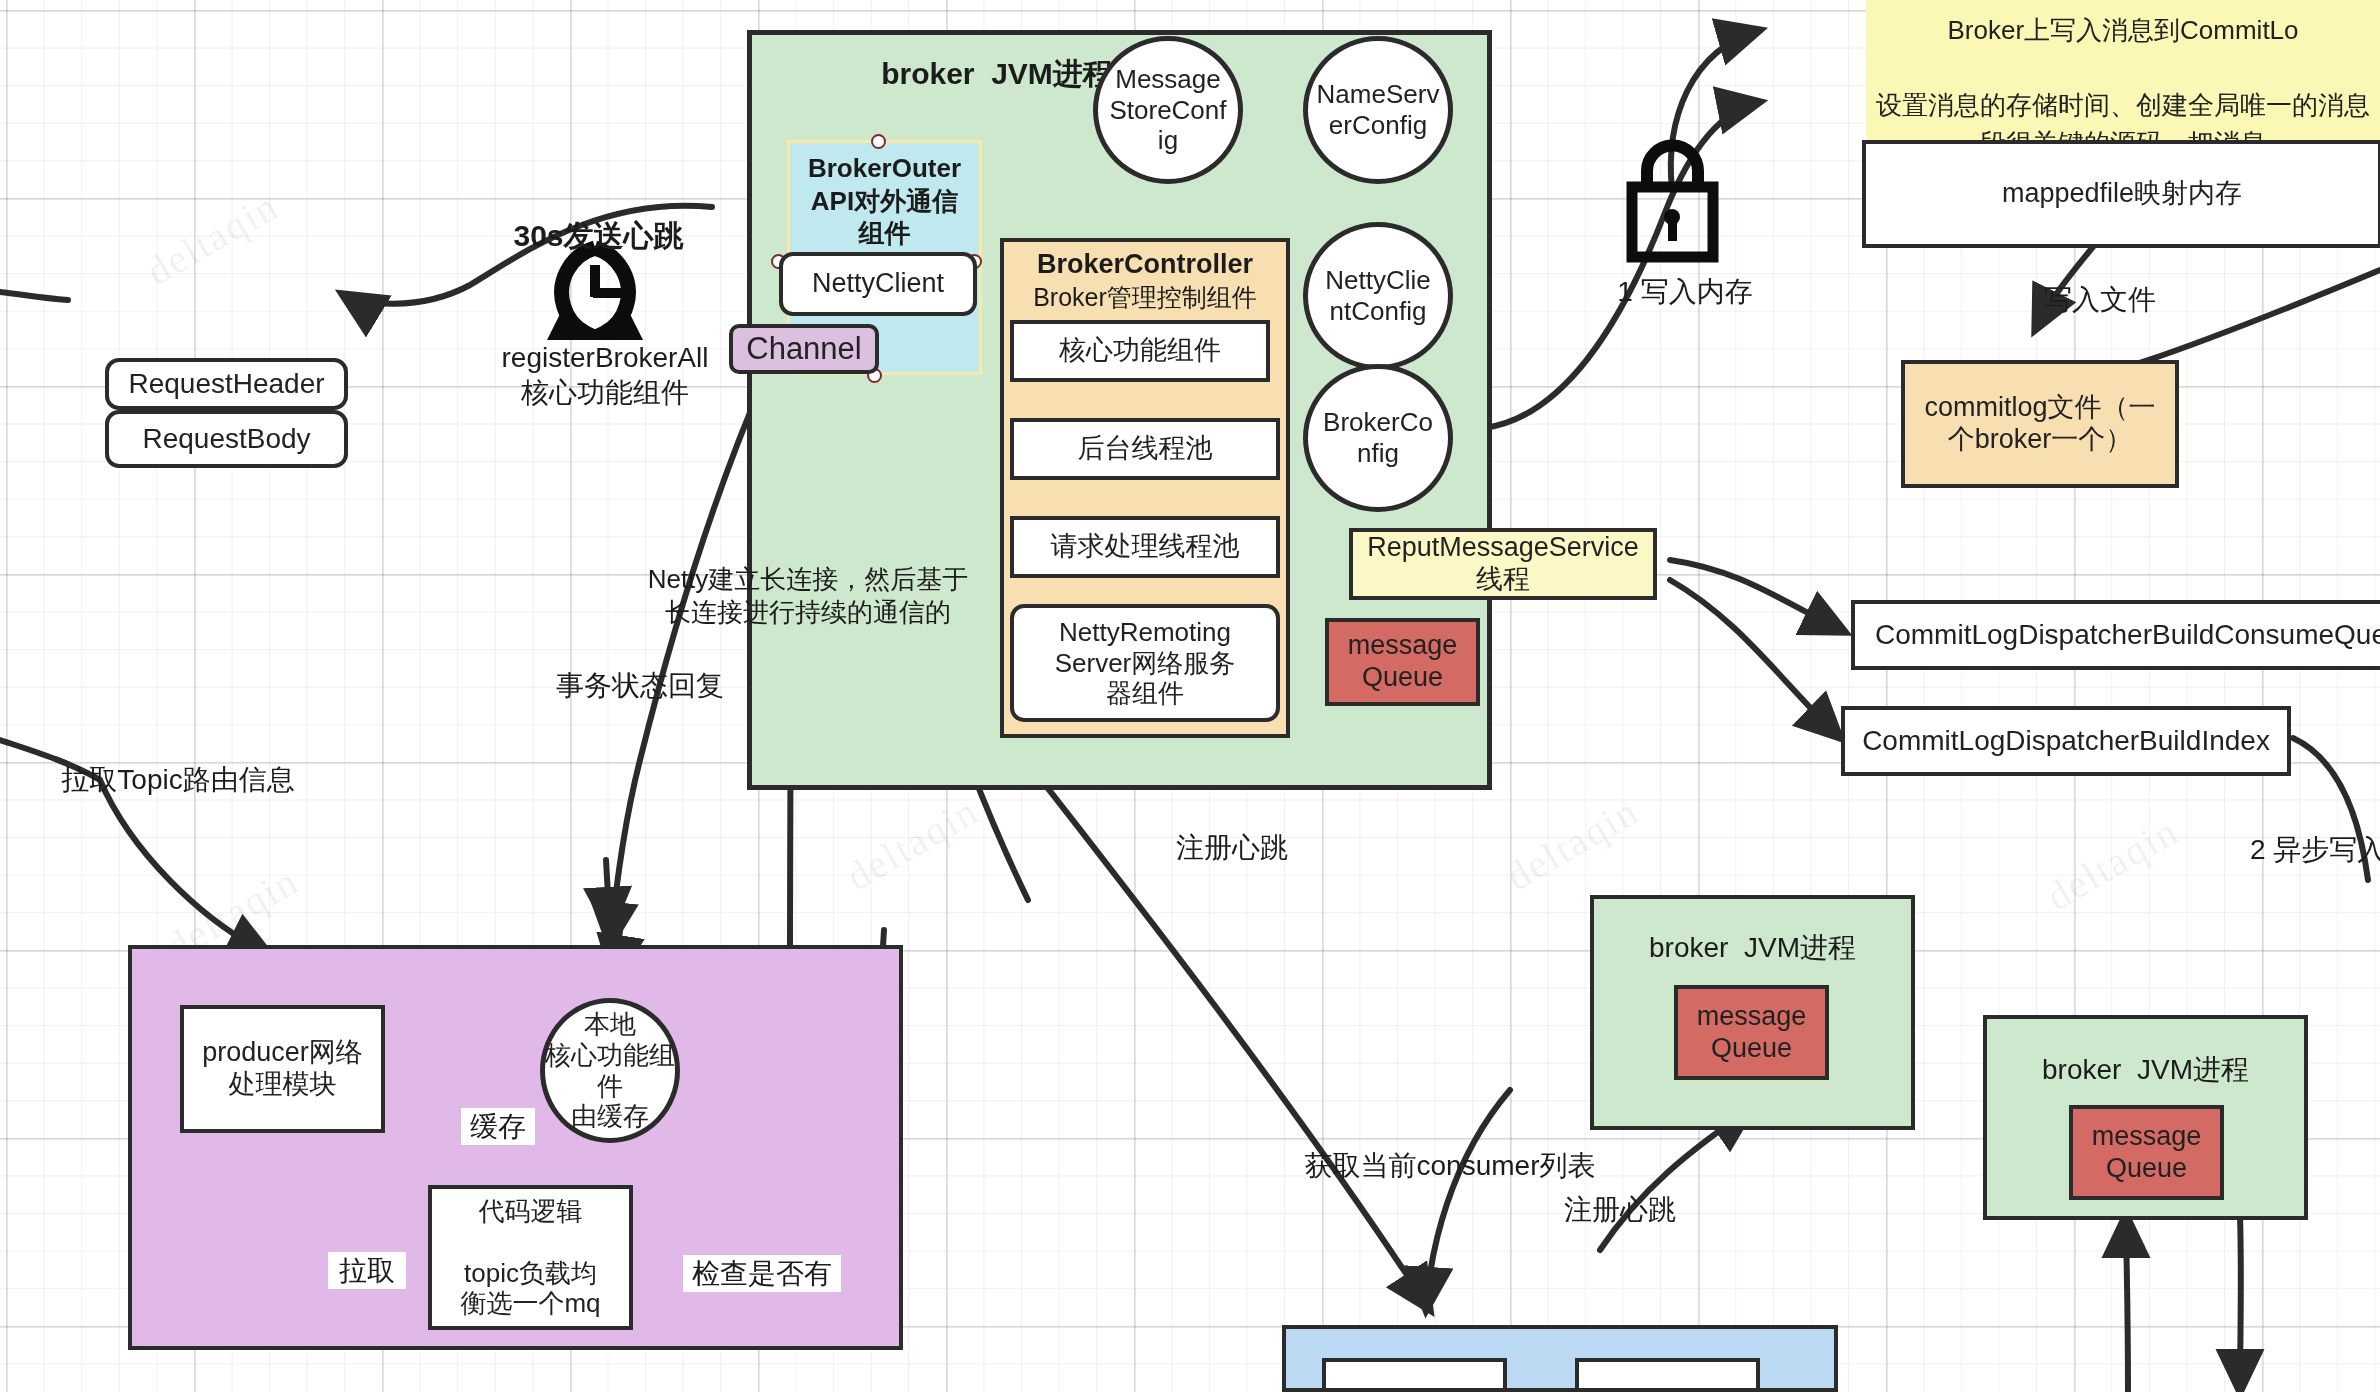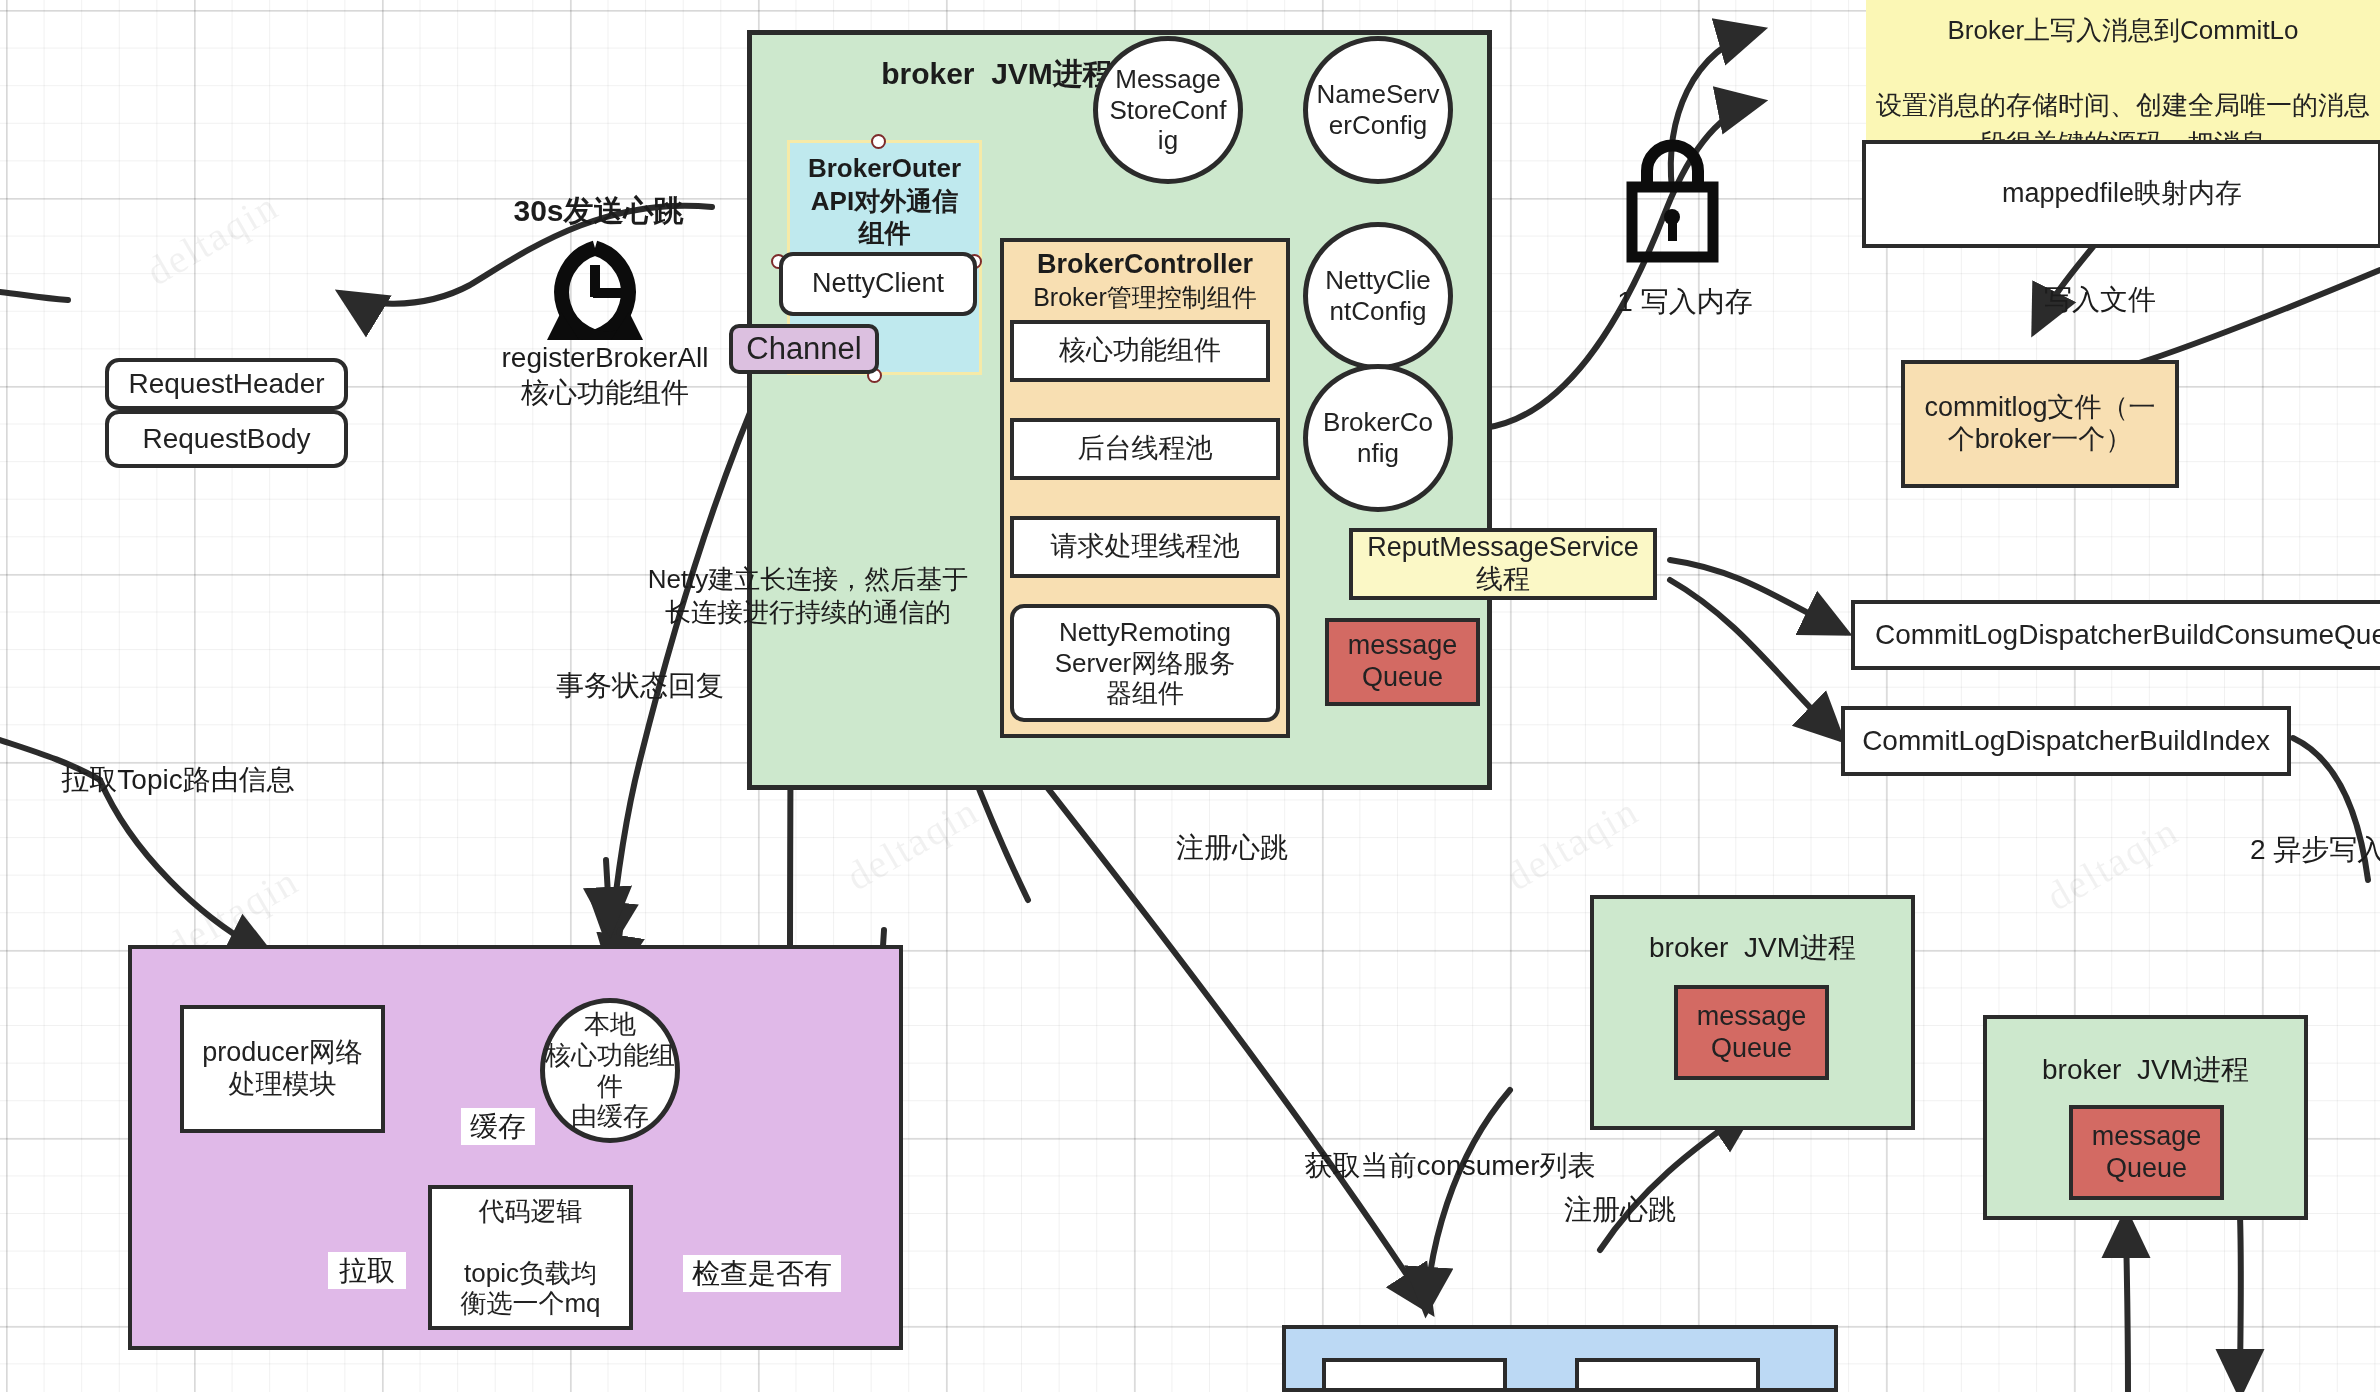--- a/index.html
+++ b/index.html
@@ -220,29 +220,29 @@
 
   <div class="node green b4" style="left:1983px;top:1015px;width:325px;height:205px;display:block;"></div>
   <div class="lbl" style="left:1983px;top:1052px;width:325px;font-size:28px;">broker  JVM进程</div>
   <div class="node red b4" style="left:2069px;top:1105px;width:155px;height:95px;font-size:27px;white-space:pre-line;">message
 Queue</div>
 
   <div class="node blue b4" style="left:1282px;top:1325px;width:556px;height:67px;display:block;"></div>
   <div class="node bx" style="left:1322px;top:1358px;width:185px;height:34px;"></div>
   <div class="node bx" style="left:1575px;top:1358px;width:185px;height:34px;"></div>
 
-  <div class="lbl" style="left:486px;top:192px;width:225px;font-size:30px;font-weight:bold;">30s发送心跳</div>
+  <div class="lbl" style="left:486px;top:217px;width:225px;font-size:30px;font-weight:bold;">30s发送心跳</div>
   <div class="lbl" style="left:455px;top:340px;width:300px;font-size:28px;">registerBrokerAll
 核心功能组件</div>
   <div class="lbl" style="left:608px;top:563px;width:400px;font-size:26px;">Netty建立长连接，然后基于
 长连接进行持续的通信的</div>
   <div class="lbl" style="left:520px;top:668px;width:240px;font-size:28px;">事务状态回复</div>
   <div class="lbl" style="left:38px;top:762px;width:280px;font-size:28px;">拉取Topic路由信息</div>
   <div class="lbl" style="left:1152px;top:830px;width:160px;font-size:28px;">注册心跳</div>
-  <div class="lbl" style="left:1590px;top:284px;width:190px;font-size:28px;">1 写入内存</div>
+  <div class="lbl" style="left:1590px;top:274px;width:190px;font-size:28px;">1 写入内存</div>
   <div class="lbl" style="left:2020px;top:282px;width:160px;font-size:28px;">写入文件</div>
   <div class="lbl" style="left:2250px;top:832px;width:170px;font-size:28px;text-align:left;">2 异步写入</div>
   <div class="lbl" style="left:1300px;top:1148px;width:300px;font-size:28px;">获取当前consumer列表</div>
   <div class="lbl" style="left:1540px;top:1192px;width:160px;font-size:28px;">注册心跳</div>
 
   <div class="lbl lblbg" style="left:428px;top:1108px;width:66px;font-size:28px;">缓存</div>
   <div class="lbl lblbg" style="left:650px;top:1255px;width:150px;font-size:28px;">检查是否有</div>
   <div class="lbl lblbg" style="left:295px;top:1252px;width:70px;font-size:28px;">拉取</div>
 
 </div>

